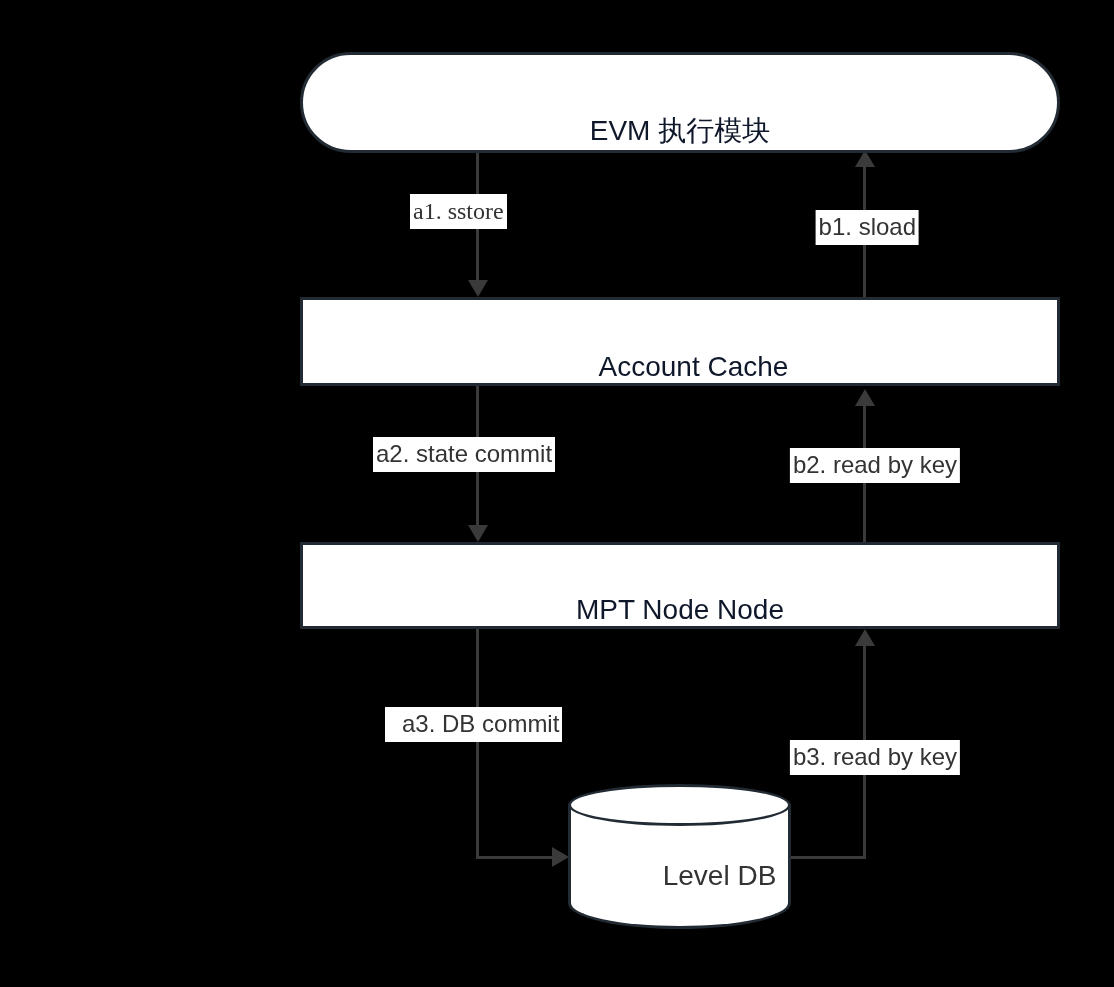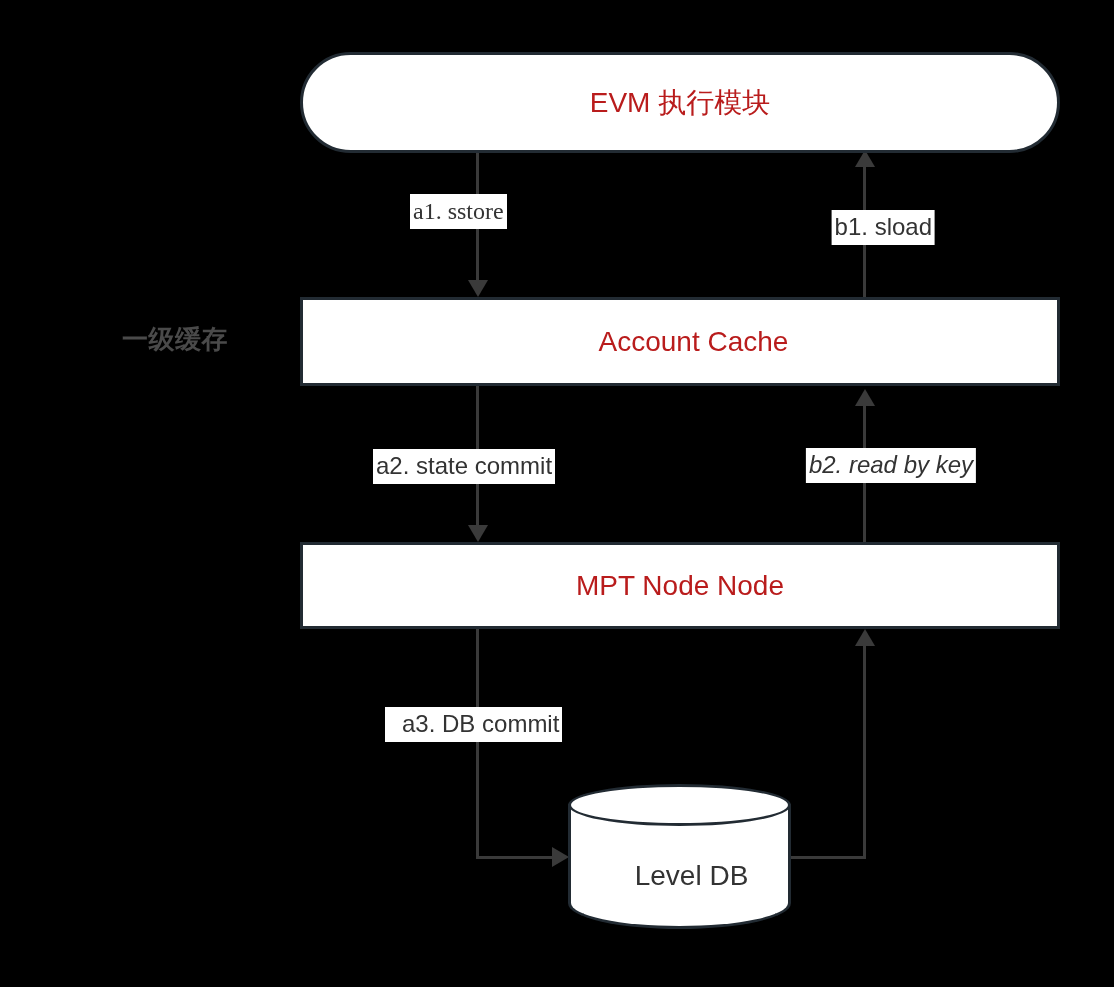--- a/index.html
+++ b/index.html
@@ -36,23 +36,23 @@
   #tier-2 { top: 560px; }
   #tier-3 { top: 788px; }
 
   
   .node {
     position: absolute;
     background: #ffffff;
     border: 3px solid #222b33;
     box-sizing: border-box;
     display: flex;
-    align-items: center;
+    align-items: flex-end;
     justify-content: center;
-    color: #b91c1c;
+    color: #0f172a;
     font-size: 28px;
     font-family: "Liberation Sans", "DejaVu Sans", sans-serif;
   }
   #node-evm {
     left: 300px; top: 52px; width: 760px; height: 101px;
     border-radius: 52px;
   }
   #node-account-cache {
     left: 300px; top: 297px; width: 760px; height: 89px; padding-left: 27px;
   }
@@ -78,25 +78,26 @@
   #node-leveldb .cyl-top {
     position: absolute;
     left: 0; top: 0; width: 100%; height: 42px;
     box-sizing: border-box;
     background: #ffffff;
     border: 3px solid #222b33;
     border-radius: 50%;
   }
   #node-leveldb .cyl-text {
     position: absolute;
-    left: 12px; top: 52px; width: 100%; height: 80px;
+    left: 0; top: 52px; width: 100%; height: 80px;
     display: flex; align-items: center; justify-content: center;
     color: #333333;
     font-size: 28px;
     z-index: 3;
+    padding-left: 40px;
   }
 
   
   .edge-line {
     position: absolute;
     background: #3a3a3a;
   }
   .v-line { width: 3px; }
   .h-line { height: 3px; }
 
@@ -119,53 +120,53 @@
   .edge-label {
     position: absolute;
     background: #ffffff;
     color: #333333;
     font-size: 24px;
     line-height: 1.28;
     padding: 2px 3px;
     white-space: nowrap;
     font-family: "Liberation Sans", "DejaVu Sans", sans-serif;
   }
-  .lbl-right { transform: translateX(-100%); margin-left: 16px; }
+  .lbl-right { transform: translateX(-100%); }
 </style>
 </head>
 <body>
 
 <div id="canvas">
 
-  <div class="tier-label" id="tier-1">一级缓存</div>
 
   <div class="edge-line v-line" style="left:476px; top:153px; height:128px;"></div>
   <div class="arrowhead arrow-down" style="left:468px; top:280px;"></div>
   <div class="edge-label" style="left:410px; top:194px;font-family:Liberation Serif, serif;">a1. sstore</div>
 
   <div class="edge-line v-line" style="left:863px; top:165px; height:132px;"></div>
   <div class="arrowhead arrow-up" style="left:855px; top:150px;"></div>
   <div class="edge-label lbl-right" style="left:919px; top:210px;">b1. sload</div>
 
   <div class="edge-line v-line" style="left:476px; top:386px; height:140px;"></div>
   <div class="arrowhead arrow-down" style="left:468px; top:525px;"></div>
-  <div class="edge-label" style="left:373px; top:437px;margin-top:12px;">a2. state commit</div>
+  <div class="edge-label" style="left:373px; top:437px;">a2. state commit</div>
 
   <div class="edge-line v-line" style="left:863px; top:404px; height:138px;"></div>
   <div class="arrowhead arrow-up" style="left:855px; top:389px;"></div>
-  <div class="edge-label lbl-right" style="left:960px; top:448px;font-style:italic;">b2. read by key</div>
+  <div class="edge-label lbl-right" style="left:960px; top:448px;">b2. read by key</div>
 
   <div class="edge-line v-line" style="left:476px; top:629px; height:230px;"></div>
   <div class="edge-line h-line" style="left:476px; top:856px; width:78px;"></div>
   <div class="arrowhead arrow-right" style="left:552px; top:847px;"></div>
   <div class="edge-label" style="left:385px; top:707px;padding-left:17px;">a3. DB commit</div>
 
   <div class="edge-line h-line" style="left:789px; top:856px; width:77px;"></div>
   <div class="edge-line v-line" style="left:863px; top:644px; height:215px;"></div>
   <div class="arrowhead arrow-up" style="left:855px; top:629px;"></div>
+  <div class="edge-label lbl-right" style="left:960px; top:740px;">b3. read by key</div>
 
   <div class="node" id="node-evm">
     <span>EVM 执行模块</span>
   </div>
 
   <div class="node" id="node-account-cache">
     <span>Account Cache</span>
   </div>
 
   <div class="node" id="node-mpt-cache">

